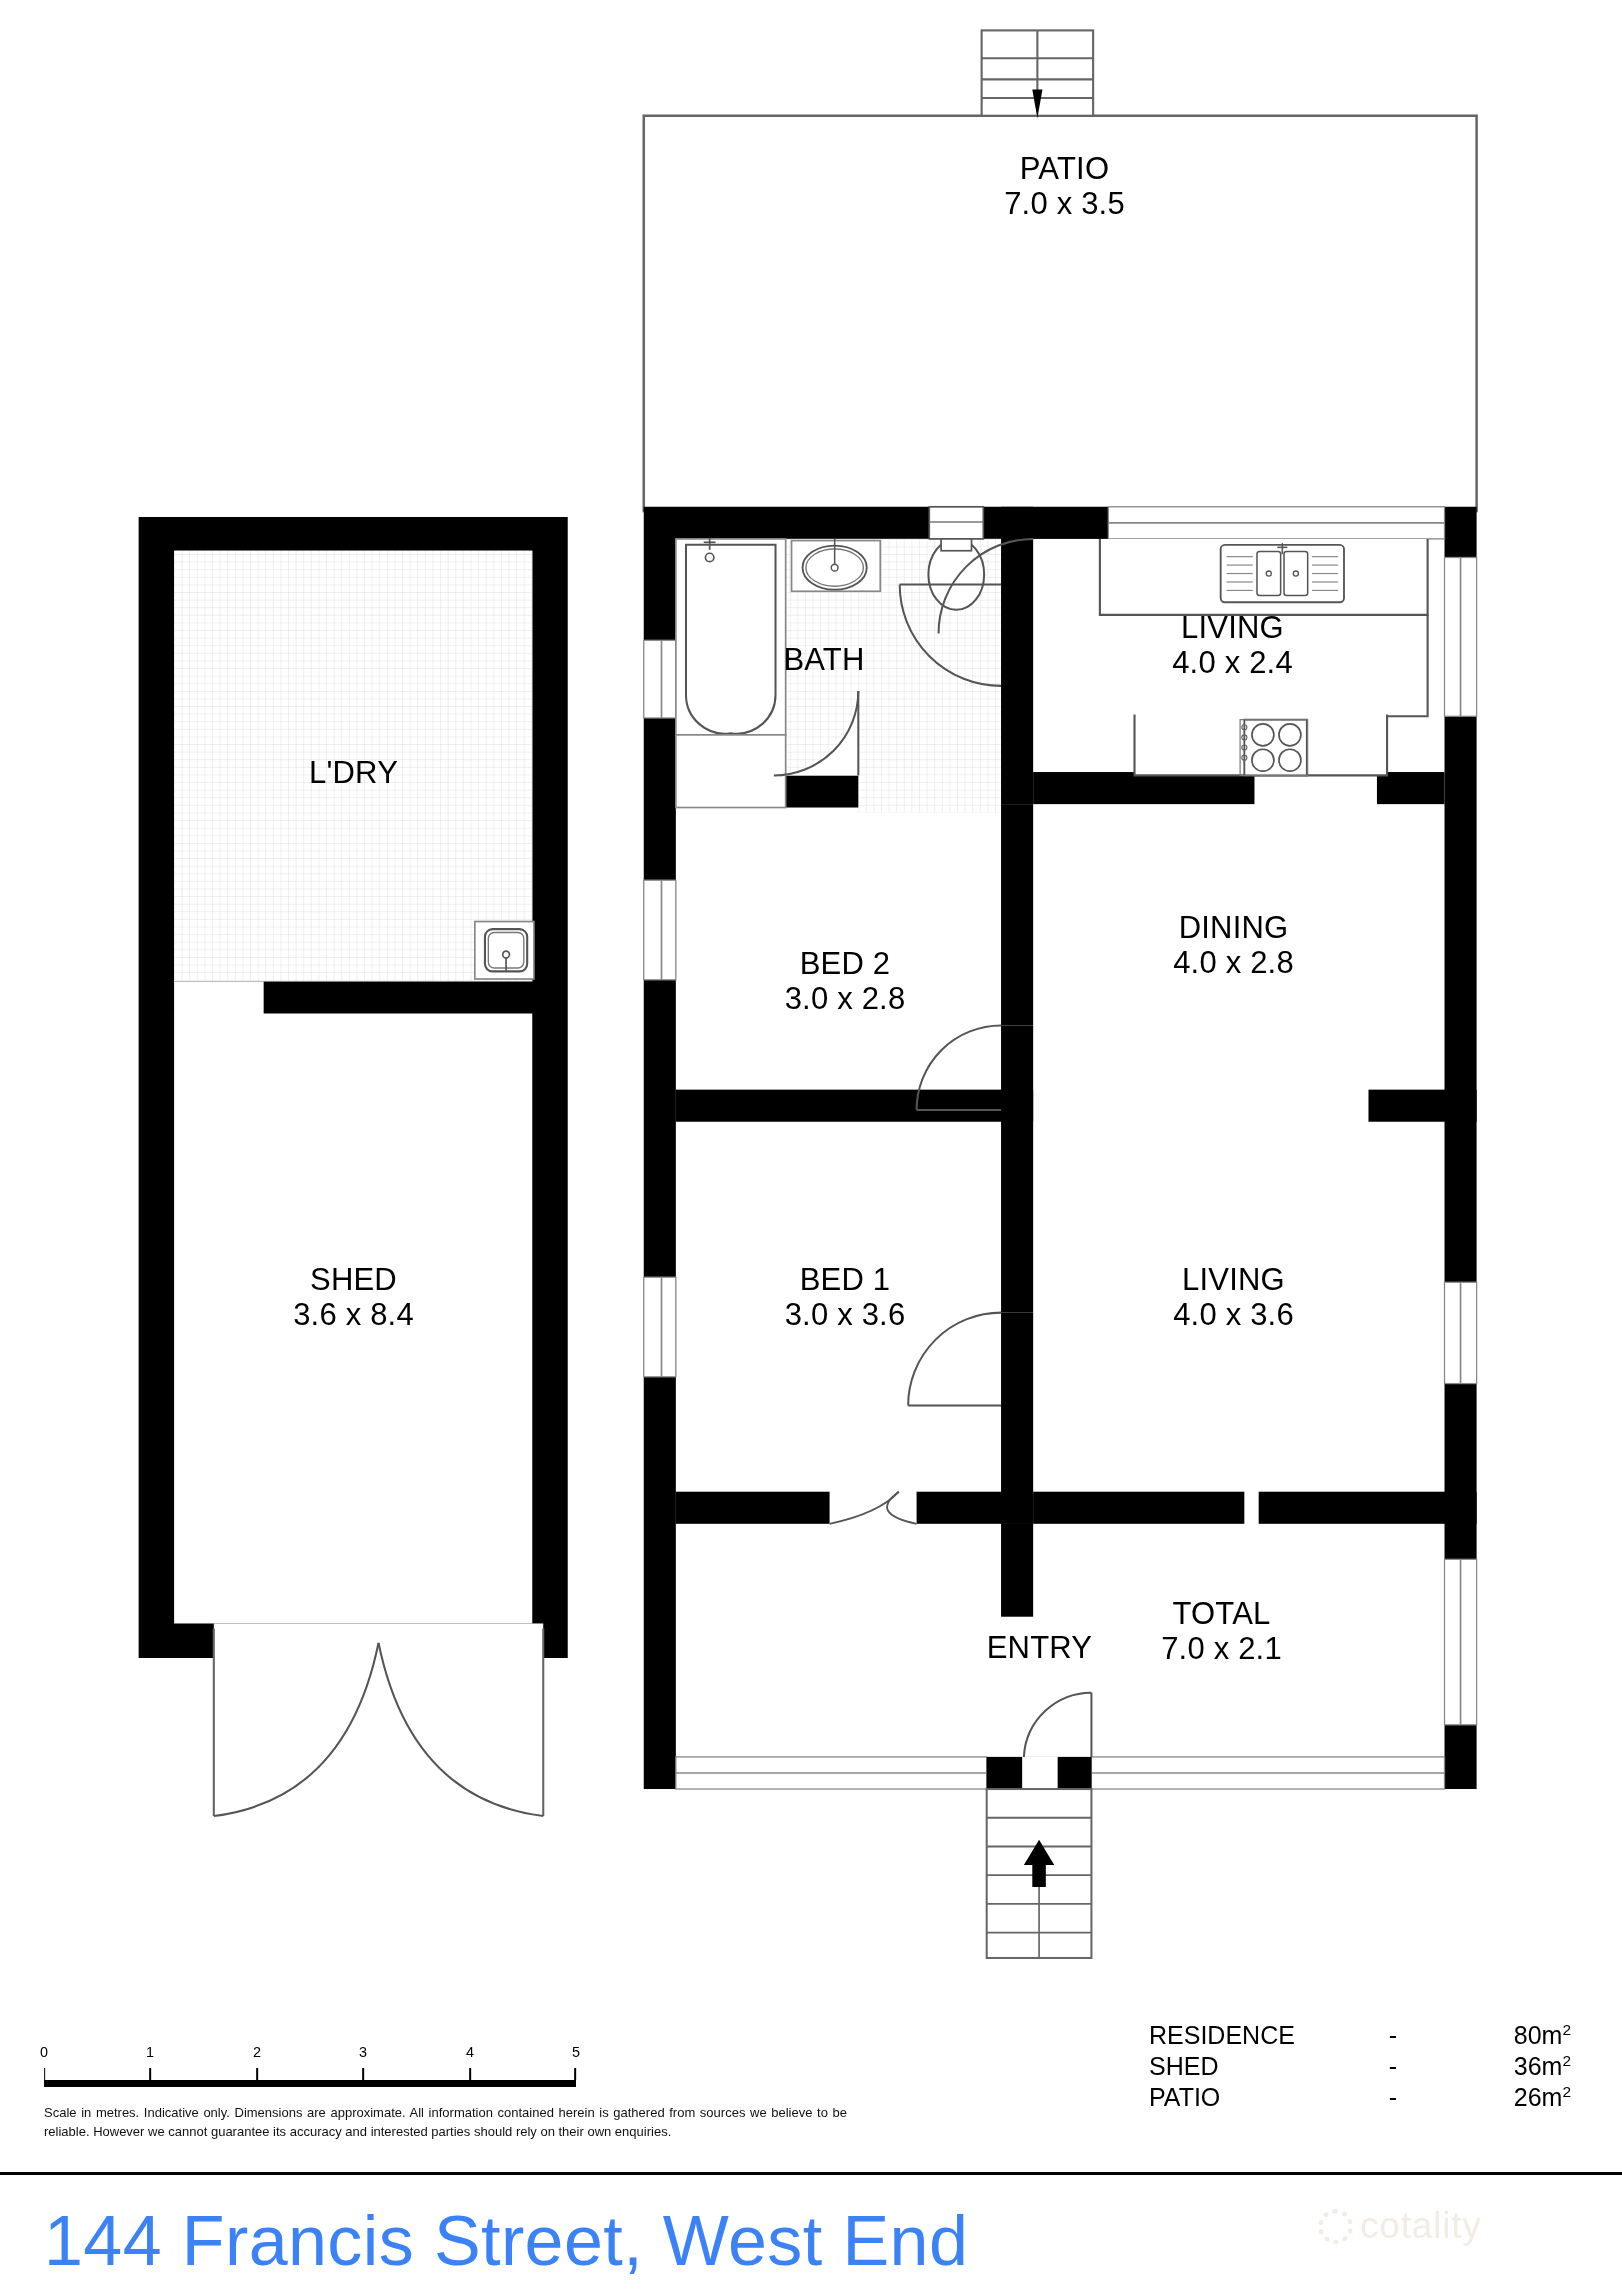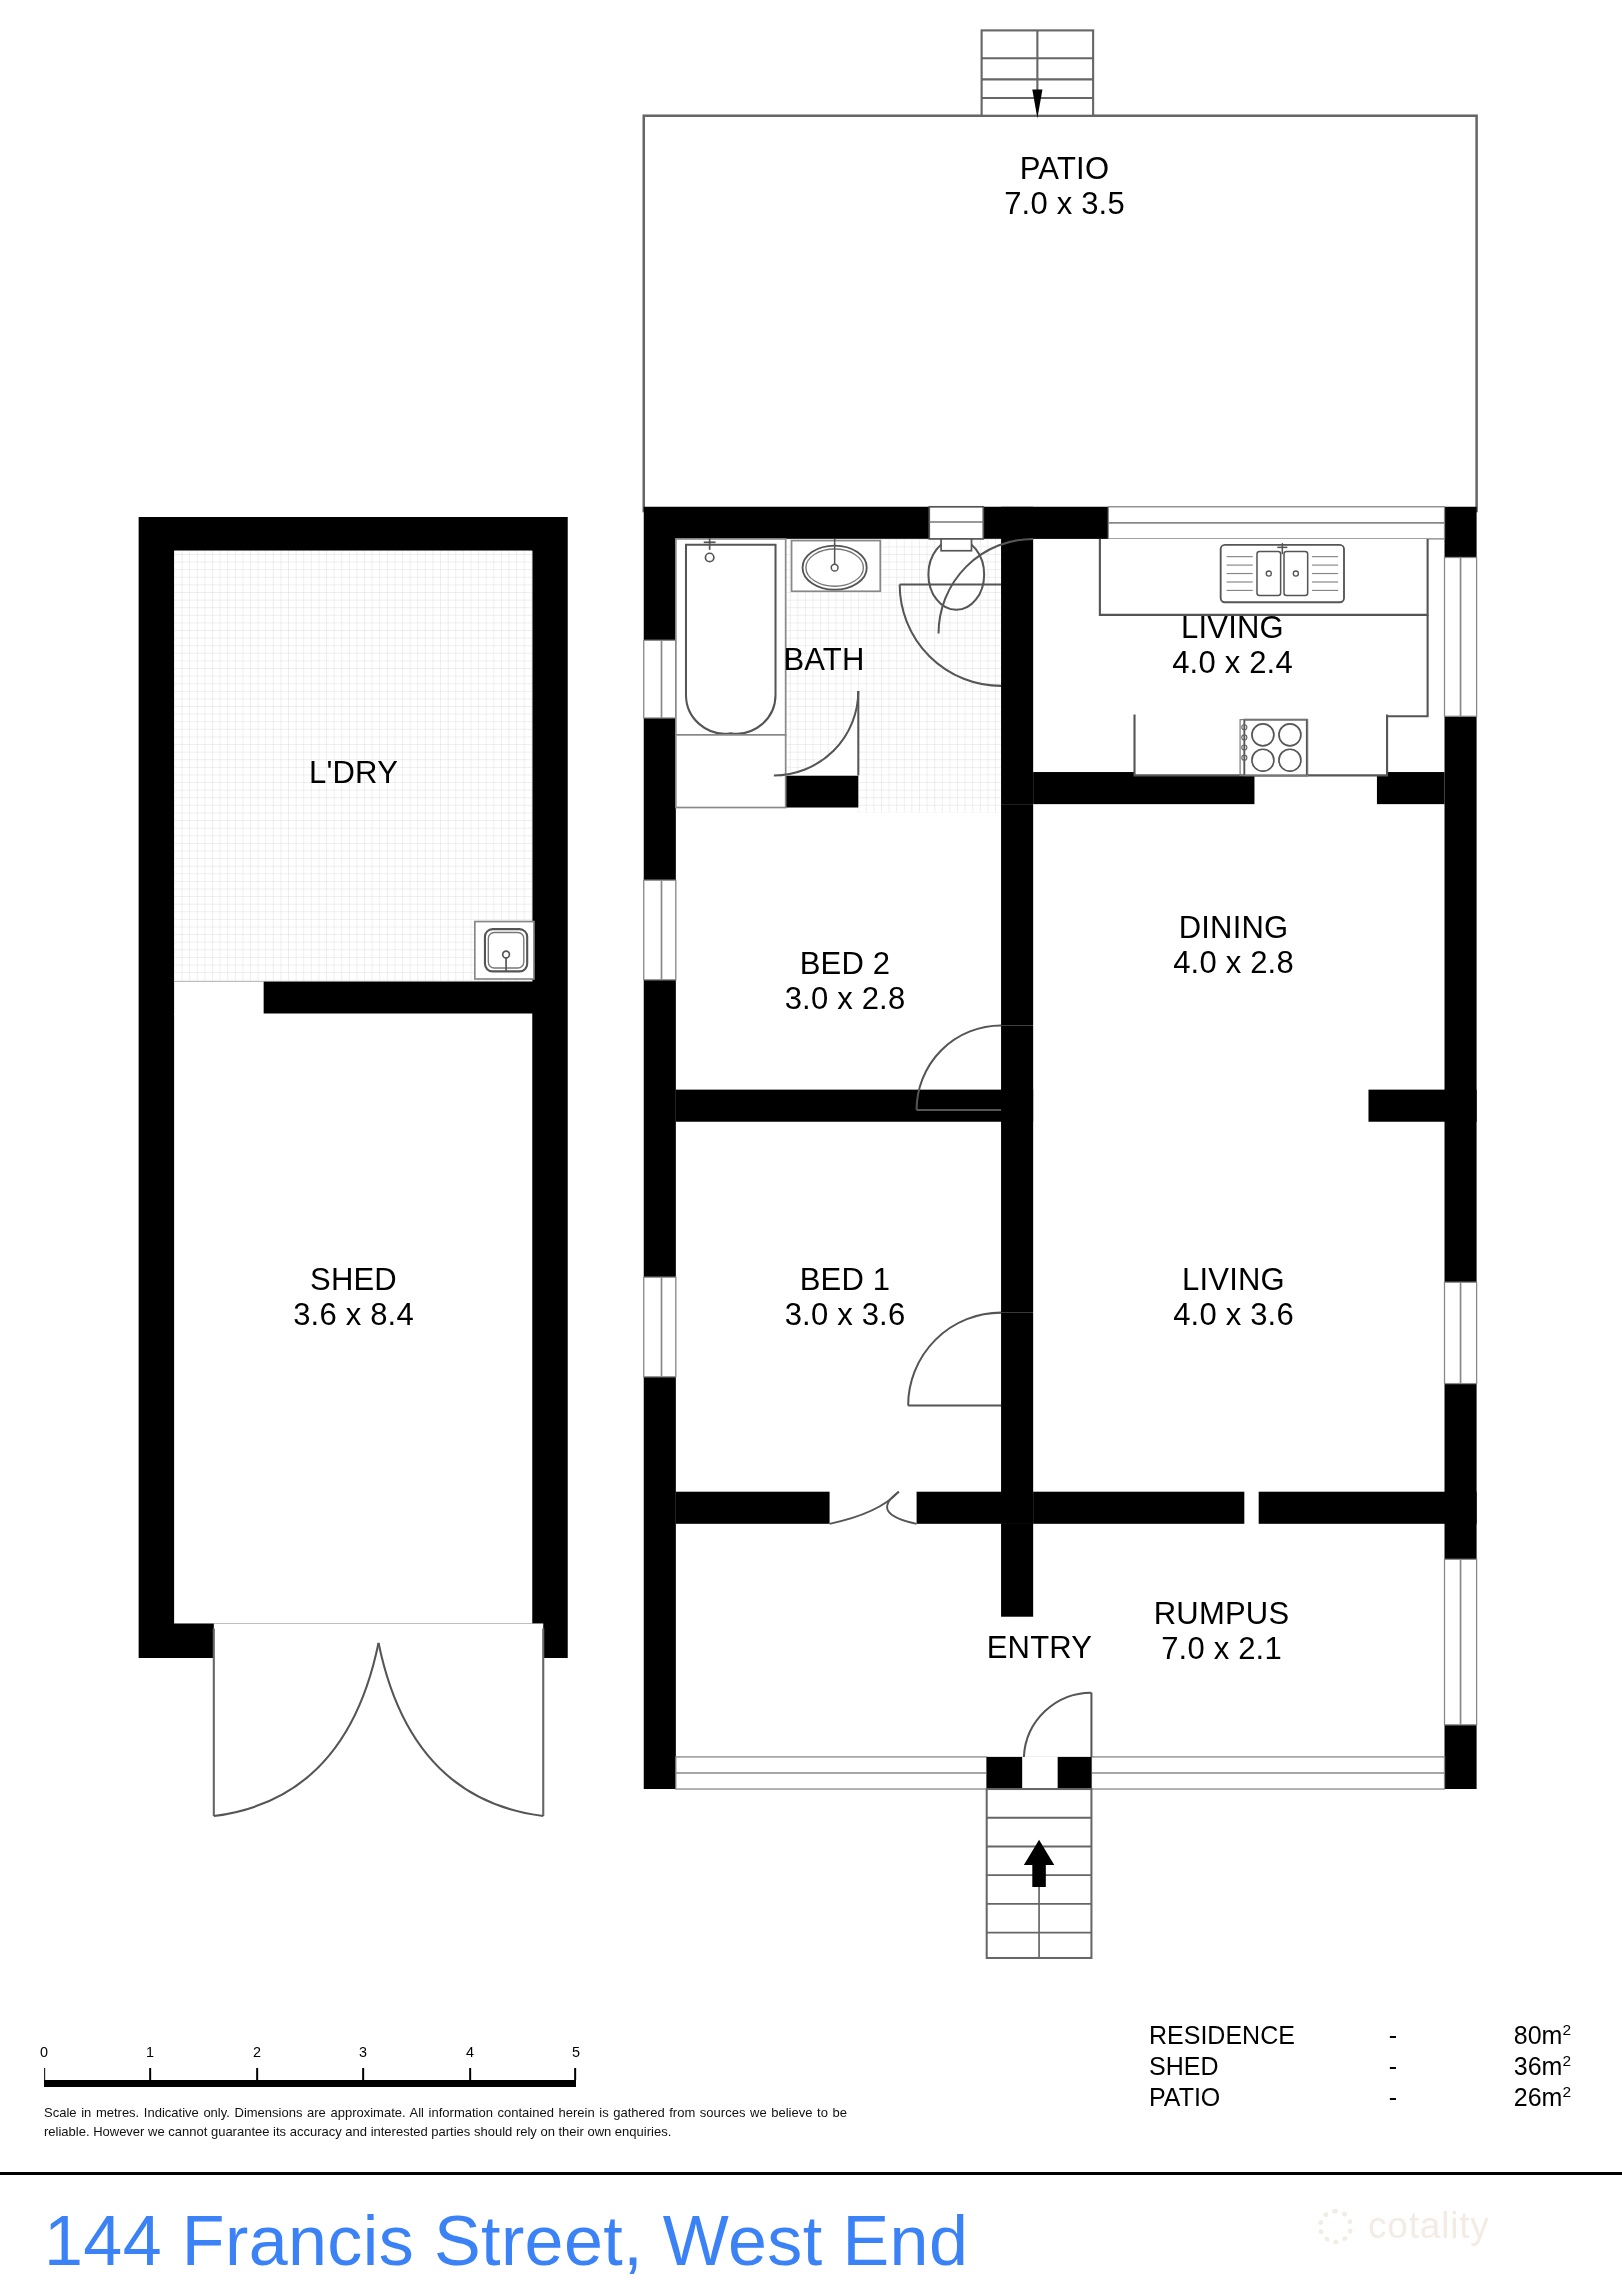--- a/index.html
+++ b/index.html
@@ -56,21 +56,21 @@
   #areas sup { font-size:0.62em; vertical-align:super; }
 
   #address {
     position:absolute; left:44px; top:2201px;
     font-size:70px; letter-spacing:0.4px; color:#3b82f6;
   }
 
   #watermark {
     position:absolute; left:1318px; top:2205px;
     font-size:37px; color:#f3ece4; letter-spacing:0.8px;
-    display:flex; align-items:center; gap:15px;
+    display:flex; align-items:center; gap:7px;
   }
   #watermark .mark {
     width:35px; height:35px; border-radius:50%;
     border:5px dotted #f3ece4;
   }
 </style>
 </head>
 <body>
 
 <div id="plan">
@@ -346,21 +346,21 @@
 <div class="lbl" style="left:1115px; top:1263px; width:237px;">
   <span class="nm">LIVING</span>
   <span class="dim">4.0 x 3.6</span>
 </div>
 
 <div class="lbl" style="left:896px; top:1631px; width:287px;">
   <span class="nm">ENTRY</span>
 </div>
 
 <div class="lbl" style="left:1103px; top:1597px; width:237px;">
-  <span class="nm">RUMPUS</span>
+  <span class="nm">TOTAL</span>
   <span class="dim">7.0 x 2.1</span>
 </div>
 
 <div id="scalebar">
   <div class="ticks">
     <span style="left:0px;">0</span>
     <span style="left:106px;">1</span>
     <span style="left:213px;">2</span>
     <span style="left:319px;">3</span>
     <span style="left:426px;">4</span>

